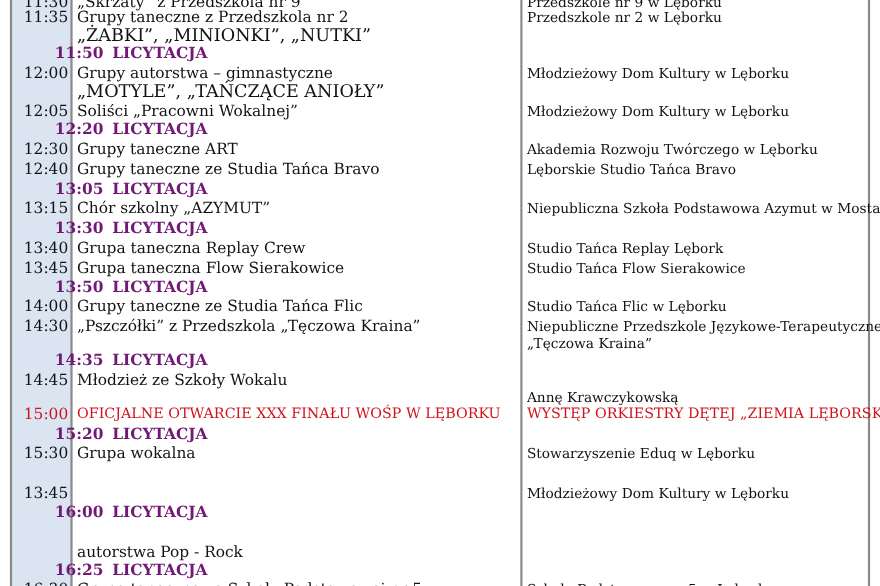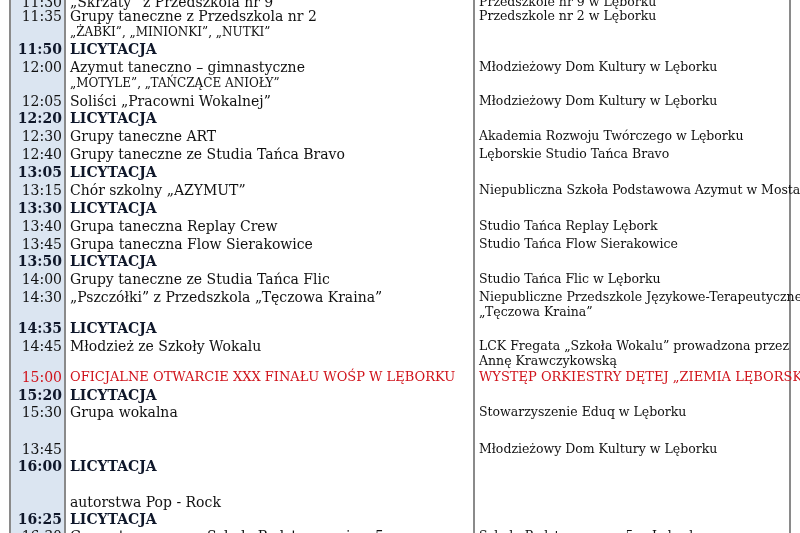--- a/index.html
+++ b/index.html
@@ -4,23 +4,23 @@
 <style>
   html, body { margin:0; padding:0; background:#ffffff; }
   body { width:800px; height:533px; overflow:hidden; position:relative;
          font-family: "DejaVu Serif", "Liberation Serif", serif; color:#111; }
   .page { position:absolute; left:0; top:0; width:800px; height:388px; }
   .col-time-bg { position:absolute; left:10px; top:0; width:55px; height:533px; background:#dbe5f1; }
   .vline { position:absolute; top:0; height:533px; width:2px; background:#8a8a8a; }
   .row { position:absolute; left:0; width:800px; height:18px; }
   .t { position:absolute; left:10px; width:52px; text-align:right; font-size:14px; line-height:18px; white-space:nowrap; }
   .d { position:absolute; left:70px; font-size:14px; line-height:18px; white-space:nowrap; }
-  .d.small { font-size:12px; }
+  .d.small { font-size:16px; }
   .o { position:absolute; left:479px; font-size:12.5px; line-height:18px; white-space:nowrap; }
-  .lic .t, .lic .d { color:#0f172a; font-weight:bold; }
+  .lic .t, .lic .d { color:#701a75; font-weight:bold;padding-left:32px; }
   .red .t, .red .d, .red .o { color:#d0131b; font-weight:normal; }
   .red .d, .red .o { font-size:13px; }
 </style>
 </head>
 <body>
 
 <div class="page">
   <div class="col-time-bg"></div>
   <div class="vline" style="left:9px"></div>
   <div class="vline" style="left:64px"></div>
@@ -42,21 +42,21 @@
     <span class="d small">„ŻABKI”, „MINIONKI”, „NUTKI”</span>
   </div>
 
   <div class="row lic" style="top:40px">
     <span class="t">11:50</span>
     <span class="d">LICYTACJA</span>
   </div>
 
   <div class="row" style="top:58px">
     <span class="t">12:00</span>
-    <span class="d">Azymut taneczno – gimnastyczne</span>
+    <span class="d">Grupy autorstwa – gimnastyczne</span>
     <span class="o">Młodzieżowy Dom Kultury w Lęborku</span>
   </div>
   <div class="row" style="top:74px">
     <span class="d small">„MOTYLE”, „TAŃCZĄCE ANIOŁY”</span>
   </div>
 
   <div class="row" style="top:92px">
     <span class="t">12:05</span>
     <span class="d">Soliści „Pracowni Wokalnej”</span>
     <span class="o">Młodzieżowy Dom Kultury w Lęborku</span>
@@ -128,21 +128,20 @@
   </div>
 
   <div class="row lic" style="top:319px">
     <span class="t">14:35</span>
     <span class="d">LICYTACJA</span>
   </div>
 
   <div class="row" style="top:337px">
     <span class="t">14:45</span>
     <span class="d">Młodzież ze Szkoły Wokalu</span>
-    <span class="o">LCK Fregata „Szkoła Wokalu” prowadzona przez</span>
   </div>
   <div class="row" style="top:352px">
     <span class="o">Annę Krawczykowską</span>
   </div>
 
   <div class="row red" style="top:368px">
     <span class="t">15:00</span>
     <span class="d">OFICJALNE OTWARCIE XXX FINAŁU WOŚP W LĘBORKU</span>
     <span class="o">WYSTĘP ORKIESTRY DĘTEJ „ZIEMIA LĘBORSKA”</span>
   </div>

